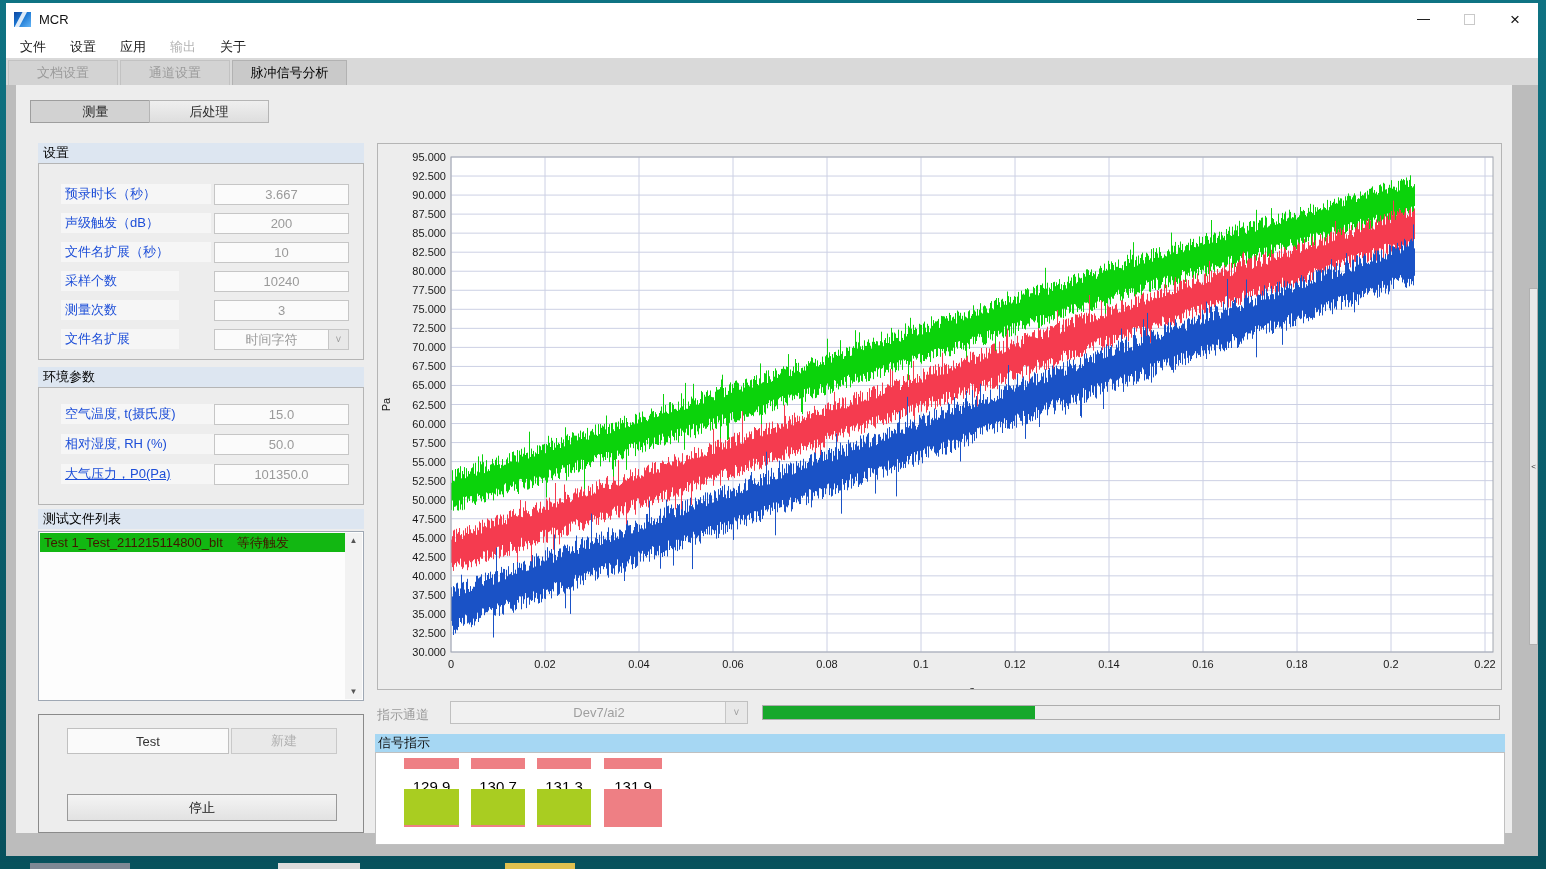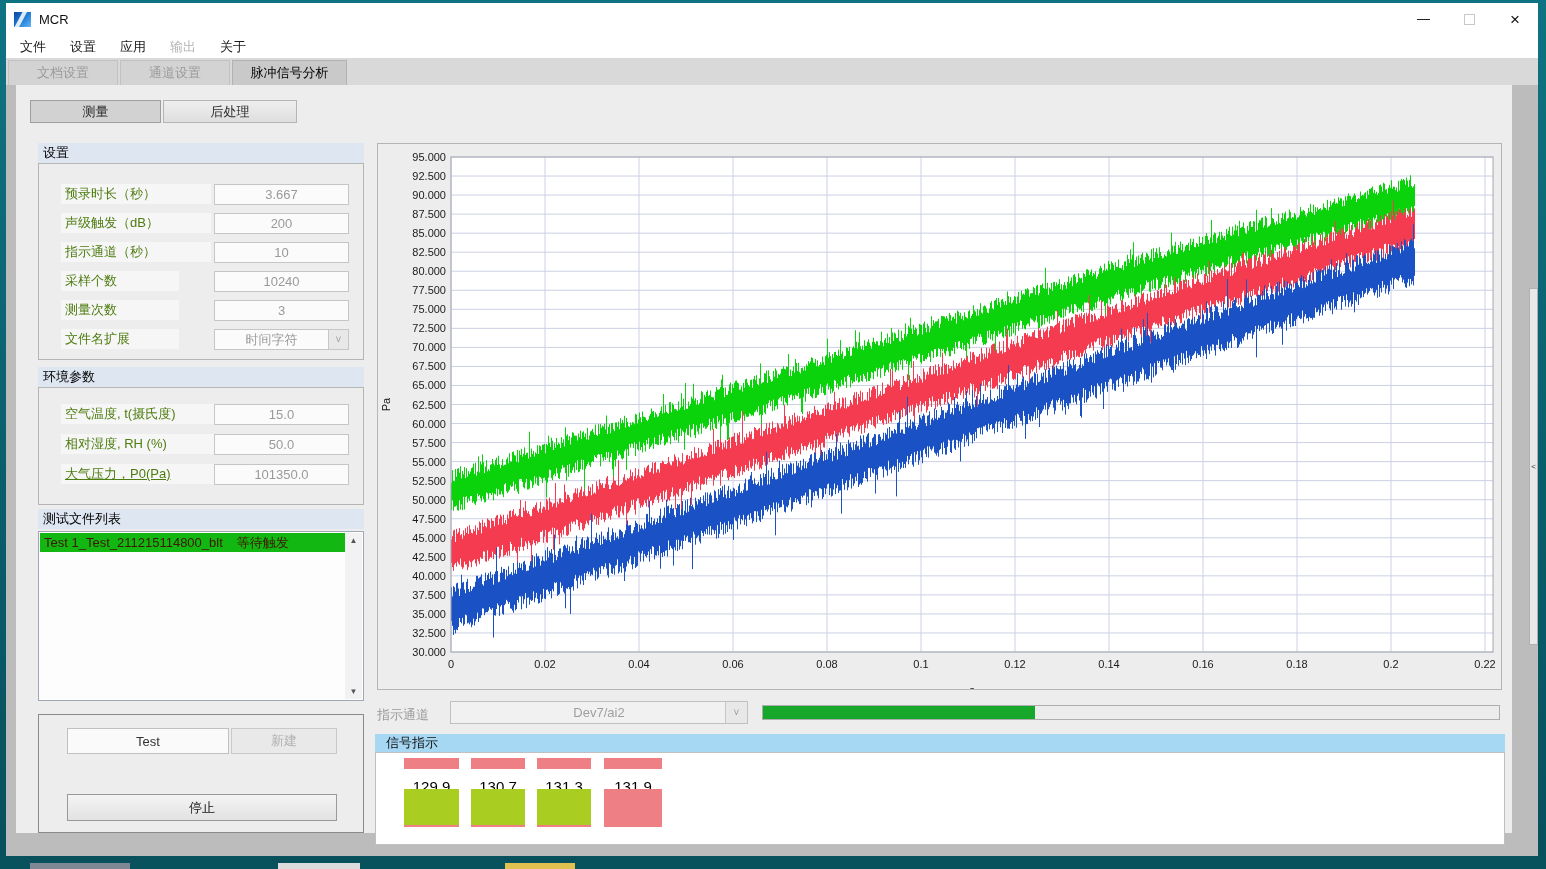--- a/index.html
+++ b/index.html
@@ -46,21 +46,21 @@
 
   
   .mode-btn { position:absolute; height:23px; display:flex; align-items:center; justify-content:center;
               font-size:13px; color:#2a2a2a; }
   .mode-btn.pressed { background:#d2d2d2; border:1px solid #9e9e9e; }
   .mode-btn.raised  { background:linear-gradient(180deg,#efefef,#dedede); border:1px solid #b5b5b5; }
 
   .group-hdr { background:#dde6f1; font-size:13px; color:#000; display:flex; align-items:center;
                padding-left:5px; }
   .group-box { background:#ededed; border:1px solid #b5b5b5; }
-  .f-label { position:absolute; left:22px; height:20px; background:#f6f6f6; color:#4d7c0f;
+  .f-label { position:absolute; left:22px; height:20px; background:#f6f6f6; color:#1d4ed8;
              font-size:13px; display:flex; align-items:center; padding-left:4px; width:150px; }
   .f-input { position:absolute; left:175px; width:135px; height:21px; background:#fbfbfb;
              border:1px solid #c6c6c6; color:#9a9a9a; font-size:13px;
              display:flex; align-items:center; justify-content:center; }
   .f-input.dd { justify-content:center; padding-right:20px; }
   .dd-btn { position:absolute; right:0; top:0; width:20px; height:19px; background:#e8e8e8;
             border-left:1px solid #c6c6c6; display:flex; align-items:center; justify-content:center;
             color:#9a9a9a; font-size:10px; }
 
   .file-list { background:#fdfdfd; border:1px solid #9fa8b4; }
@@ -84,21 +84,21 @@
   .ind-label { left:377px; top:706px; font-size:13px; color:#9a9a9a; }
   .channel-dd { left:450px; top:701px; width:298px; height:23px; background:#f1f1f1;
                 border:1px solid #c0c0c0; color:#9f9f9f; font-size:13px;
                 display:flex; align-items:center; justify-content:center; }
   .channel-dd .dd-btn { height:21px; width:22px; }
   .progress { left:762px; top:705px; width:738px; height:15px; background:#ececec;
               border:1px solid #adadad; }
   .progress-fill { height:100%; background:#17a82b; }
 
   .signal-hdr { left:375px; top:734px; width:1130px; height:18px; background:#a6d7f3;
-                font-size:13px; color:#111; display:flex; align-items:center; padding-left:11px; }
+                font-size:13px; color:#111; display:flex; align-items:center; padding-left:3px; }
   .signal-panel { left:375px; top:752px; width:1130px; height:93px; background:#fff;
                   border:1px solid #c0c0c0; }
   .ind-group { position:absolute; top:0; height:100%; }
   .ind-top { position:absolute; top:5px; left:0; right:0; height:11px; }
   .ind-val { position:absolute; top:25px; left:0; right:0; text-align:center; font-size:15px; color:#000; }
   .ind-block { position:absolute; top:36px; left:0; right:0; height:38px; }
 </style>
 </head>
 <body>
 
@@ -132,29 +132,29 @@
 
   <div class="abs tabstrip">
     <div class="tab" style="left:2px;width:110px;">文档设置</div>
     <div class="tab" style="left:114px;width:110px;">通道设置</div>
     <div class="tab active" style="left:226px;width:115px;">脉冲信号分析</div>
   </div>
 
   <div class="abs client"></div>
 
   <div class="abs mode-btn pressed" style="left:30px;top:100px;width:131px;">测量</div>
-  <div class="abs mode-btn raised" style="left:163px;top:100px;width:134px;">后处理</div>
+  <div class="abs mode-btn raised" style="left:149px;top:100px;width:120px;">后处理</div>
 
   <div class="abs group-hdr" style="left:38px;top:143px;width:326px;height:20px;">设置</div>
   <div class="abs group-box" style="left:38px;top:163px;width:326px;height:197px;">
     <div class="f-label" style="top:20px;">预录时长（秒）</div>
     <div class="f-input" style="top:20px;">3.667</div>
     <div class="f-label" style="top:49px;">声级触发（dB）</div>
     <div class="f-input" style="top:49px;">200</div>
-    <div class="f-label" style="top:78px;">指示通道（秒）</div>
+    <div class="f-label" style="top:78px;">文件名扩展（秒）</div>
     <div class="f-input" style="top:78px;">10</div>
     <div class="f-label" style="top:107px;width:118px;">采样个数</div>
     <div class="f-input" style="top:107px;">10240</div>
     <div class="f-label" style="top:136px;width:118px;">测量次数</div>
     <div class="f-input" style="top:136px;">3</div>
     <div class="f-label" style="top:165px;width:118px;">文件名扩展</div>
     <div class="f-input dd" style="top:165px;">
       <span>时间字符</span>
       <span class="dd-btn">˅</span>
     </div>

